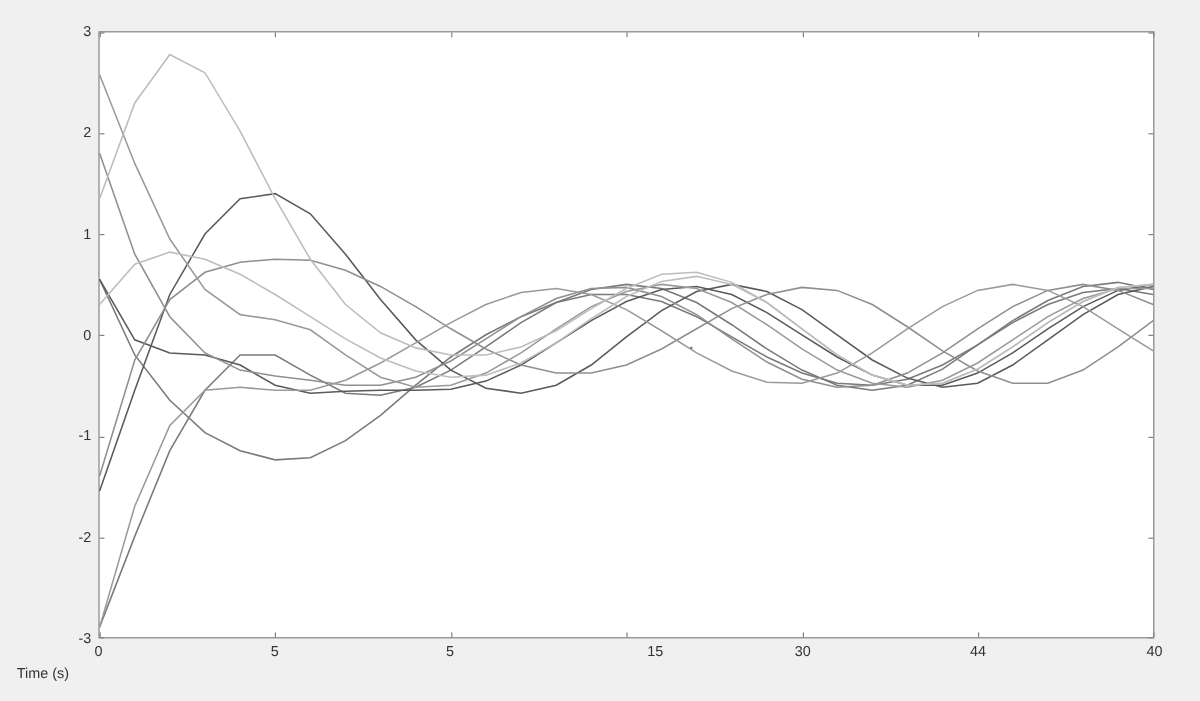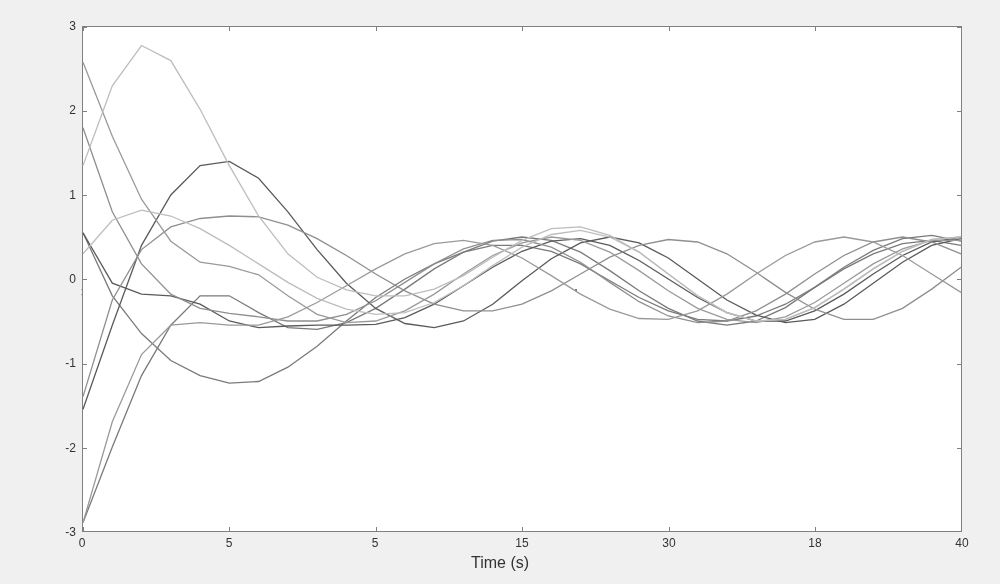--- a/index.html
+++ b/index.html
@@ -54,22 +54,21 @@
     background: #808080;
   }
   .ytick-mark { width: 4px; height: 1px; left: 0; }
   .ytick-mark.right { left: auto; right: 0; }
   .xtick-mark { width: 1px; height: 4px; bottom: 0; }
   .xtick-mark.top { bottom: auto; top: 0; }
   .xlabel {
     position: absolute;
     top: 542px;
     width: 100%;
-    text-align: center;
-    font-size: 16px;
+    font-size: 12px;
   }
   .ylabel {
     position: absolute;
     left: 32px;
     top: 0;
     height: 506px;
     width: 0;
     display: flex;
     align-items: center;
   }
@@ -98,23 +97,23 @@
   <div class="ytick" style="top:98px">2</div>
   <div class="ytick" style="top:183px">1</div>
   <div class="ytick" style="top:267px">0</div>
   <div class="ytick" style="top:351px">-1</div>
   <div class="ytick" style="top:436px">-2</div>
   <div class="ytick" style="top:520px">-3</div>
 
   <div class="xtick" style="left:68px">0</div>
   <div class="xtick" style="left:215px">5</div>
   <div class="xtick" style="left:361px">5</div>
-  <div class="xtick" style="left:508px">15</div>
+  <div class="xtick" style="left:532px">15</div>
   <div class="xtick" style="left:655px">30</div>
-  <div class="xtick" style="left:801px">18</div>
+  <div class="xtick" style="left:801px">44</div>
   <div class="xtick" style="left:948px">40</div>
 
   <div class="xlabel">Time (s)</div>
   <div class="ylabel">
       <span>xᵢ(t), i = 1, · · ·, 5</span>
     </div>
 
   <div class="plot">
 
     <div class="ytick-mark" style="top:0px"></div>

